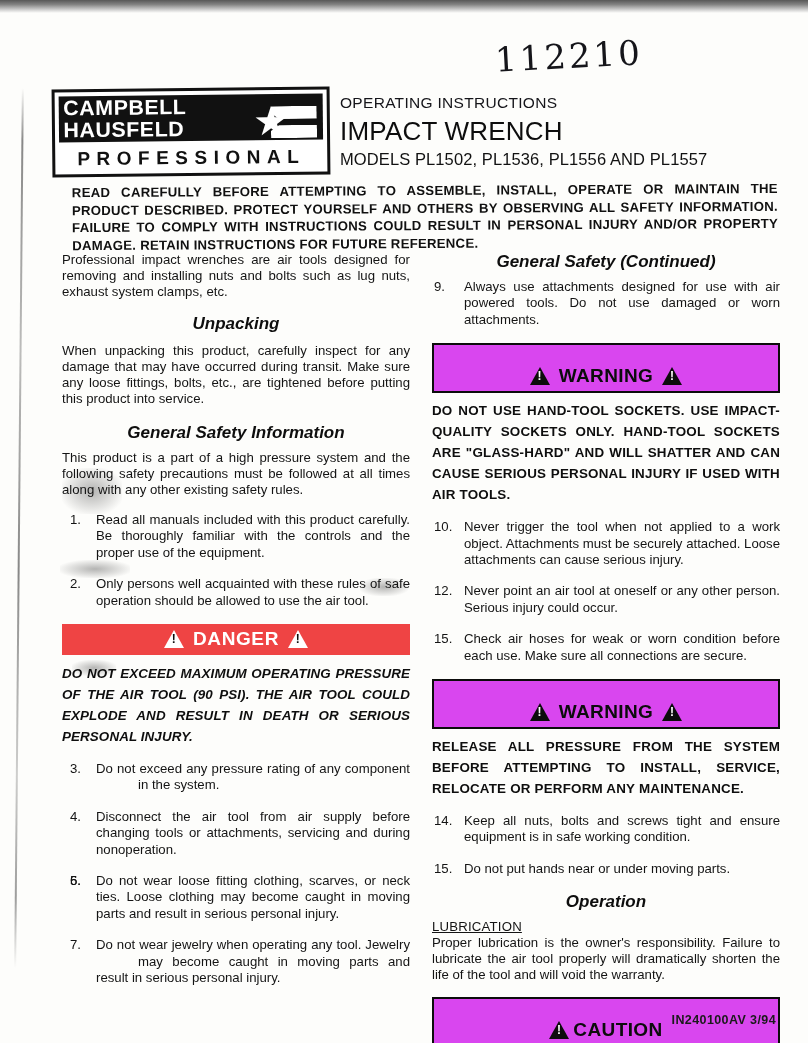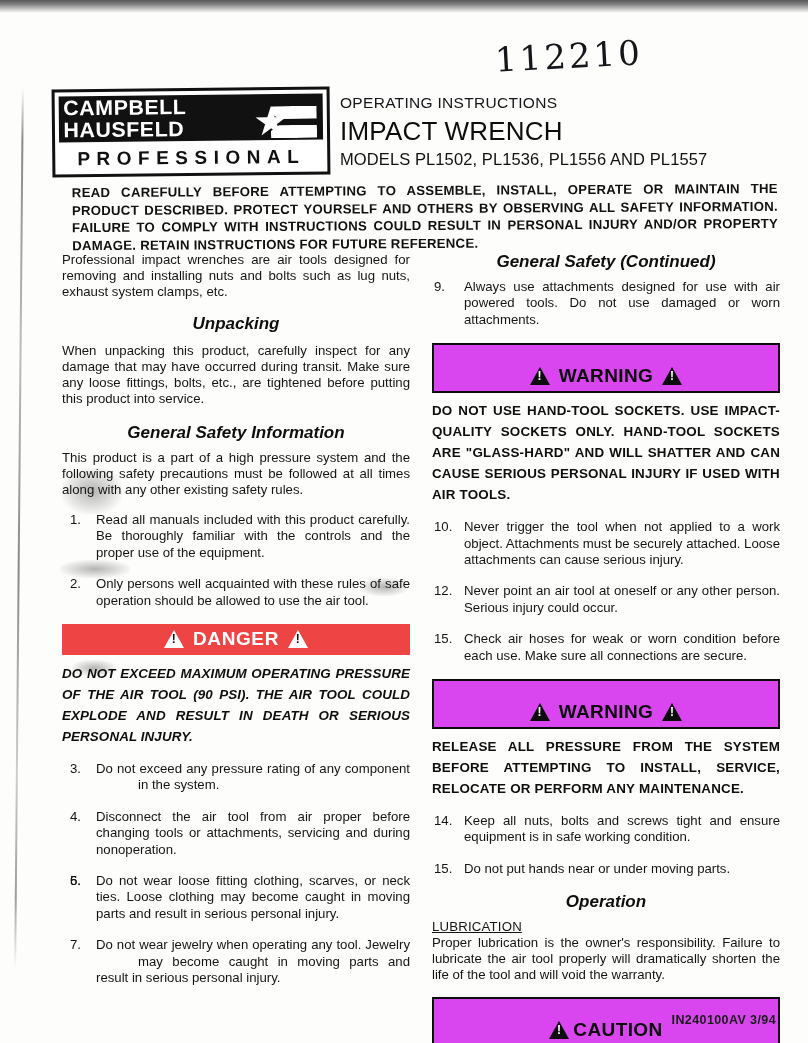--- a/index.html
+++ b/index.html
@@ -232,21 +232,21 @@
     </div>
     <p class="alert-text italic">DO NOT EXCEED MAXIMUM OPERATING PRESSURE OF THE AIR TOOL (90 PSI). THE AIR TOOL COULD EXPLODE AND RESULT IN DEATH OR SERIOUS PERSONAL INJURY.</p>
 
     <ul class="numlist">
       <li class="numitem">
         <span class="num">3.</span>
         <span>Do not exceed any pressure rating of any component</span><span class="gap"></span><span>in the system.</span>
       </li>
       <li class="numitem">
         <span class="num">4.</span>
-        <span>Disconnect the air tool from air proper before changing tools or attachments, servicing and during nonoperation.</span>
+        <span>Disconnect the air tool from air supply before changing tools or attachments, servicing and during nonoperation.</span>
       </li>
       <li class="numitem">
         <span class="num">5.</span>
       </li>
       <li class="numitem">
         <span class="num">6.</span>
         <span>Do not wear loose fitting clothing, scarves, or neck ties. Loose clothing may become caught in moving parts and result in serious personal injury.</span>
       </li>
       <li class="numitem">
         <span class="num">7.</span>

